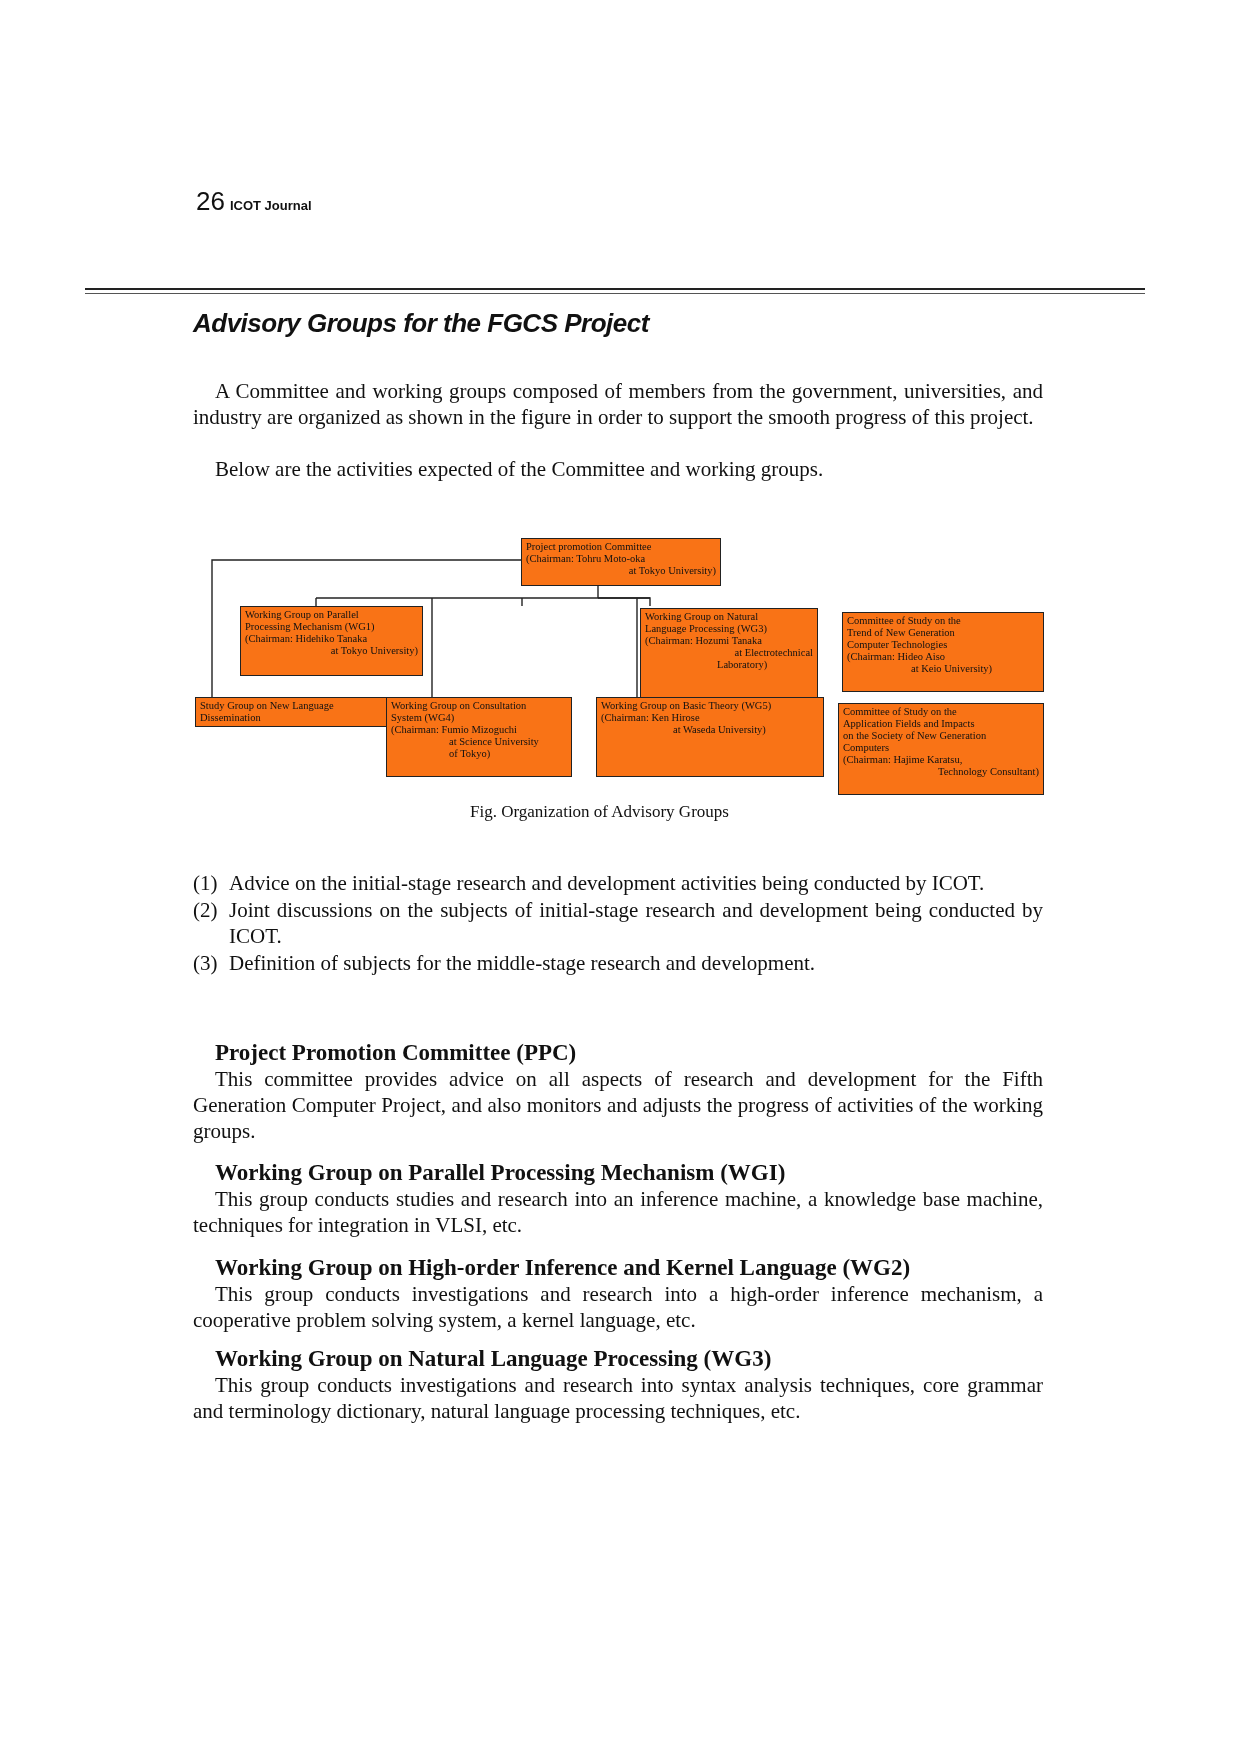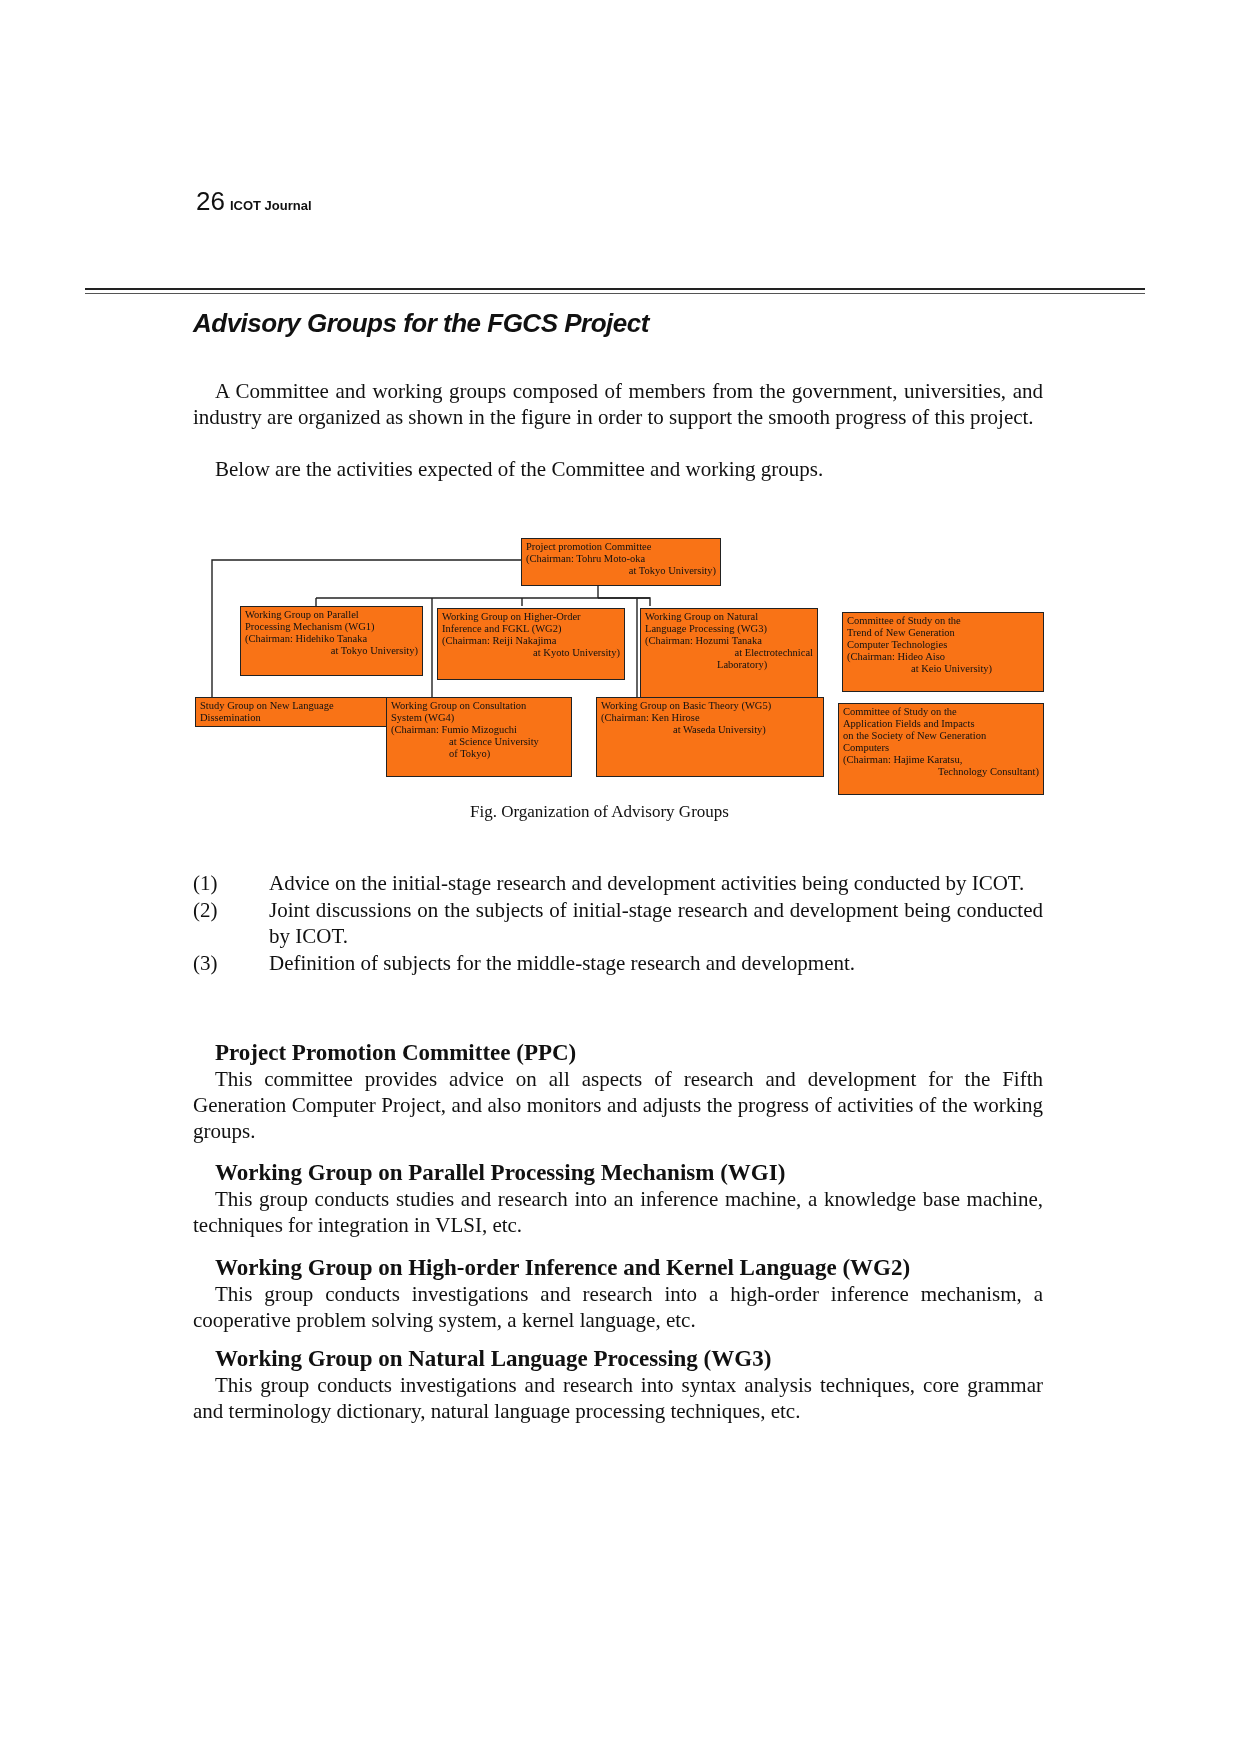--- a/index.html
+++ b/index.html
@@ -18,21 +18,21 @@
     .diagram { position: absolute; left: 0; top: 0; width: 1248px; height: 900px; pointer-events: none; }
     .diagram svg { position: absolute; left: 0; top: 0; }
     .box { position: absolute; border: 1.3px solid #222; background: #f97316; font-size: 10.5px; line-height: 12px; padding: 2px 4px; box-sizing: border-box; font-family: "Liberation Serif", serif; pointer-events: auto; }
     .box .line { display: block; white-space: nowrap; }
     .box .r { text-align: right; }
     .box .ind { padding-left: 58px; }
     .caption { position: absolute; left: 470px; top: 802px; font-size: 17px; }
     .list { position: absolute; left: 193px; top: 870px; width: 850px; font-size: 21px; line-height: 26px; }
     .list-item { display: flex; margin-bottom: 1px; }
     .list-num { width: 36px; flex-shrink: 0; }
-    .list-text { flex: 1; text-align: justify; margin-left: 40px; }
+    .list-text { flex: 1; text-align: justify; }
     .section { position: absolute; left: 193px; width: 850px; }
     .section-head { font-weight: bold; font-size: 23px; line-height: 26px; padding-left: 22px; }
     .section-body { font-size: 21px; line-height: 26px; text-align: justify; text-indent: 22px; }
     .s1 { top: 1040px; }
     .s2 { top: 1160px; }
     .s3 { top: 1255px; }
     .s4 { top: 1346px; }
   </style>
 </head>
 <body>
@@ -72,26 +72,20 @@
     <span class="line r">at Tokyo University)</span>
   </div>
 
   <div class="box" style="left:240px; top:606px; width:183px; height:70px;">
     <span class="line">Working Group on Parallel</span>
     <span class="line">Processing Mechanism (WG1)</span>
     <span class="line">(Chairman: Hidehiko Tanaka</span>
     <span class="line r">at Tokyo University)</span>
   </div>
 
-  <div class="box" style="left:437px; top:608px; width:188px; height:72px;">
-    <span class="line">Working Group on Higher-Order</span>
-    <span class="line">Inference and FGKL (WG2)</span>
-    <span class="line">(Chairman: Reiji Nakajima</span>
-    <span class="line r">at Kyoto University)</span>
-  </div>
 
   <div class="box" style="left:640px; top:608px; width:178px; height:90px;">
     <span class="line">Working Group on Natural</span>
     <span class="line">Language Processing (WG3)</span>
     <span class="line">(Chairman: Hozumi Tanaka</span>
     <span class="line r">at Electrotechnical</span>
     <span class="line" style="padding-left:72px;">Laboratory)</span>
   </div>
 
   <div class="box" style="left:842px; top:612px; width:202px; height:80px;">

